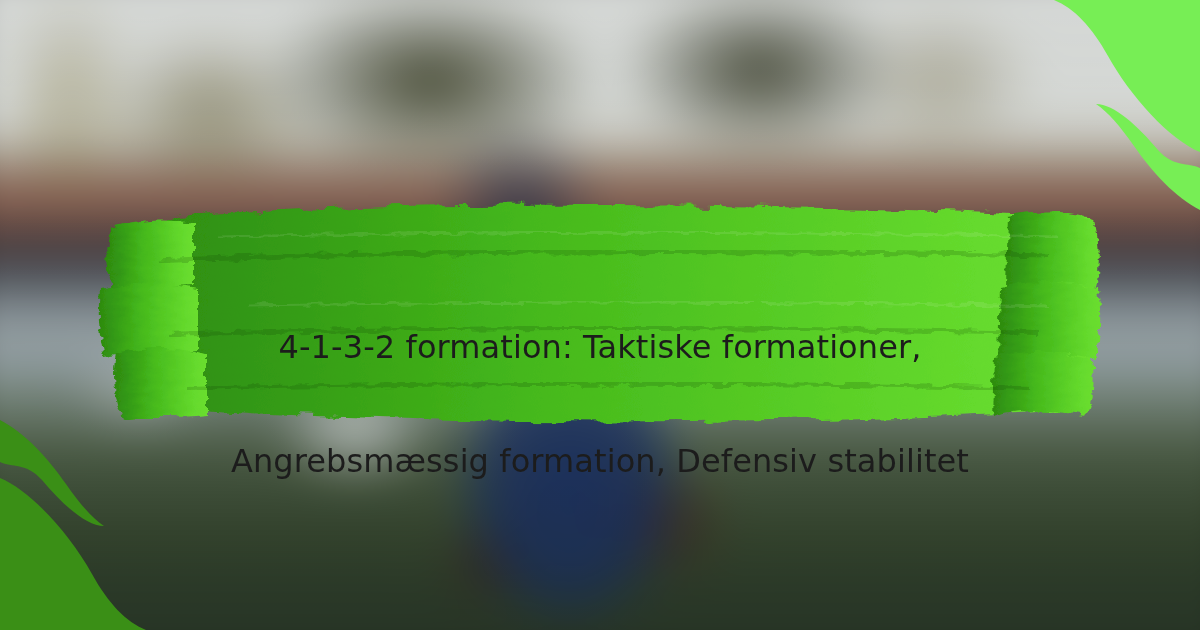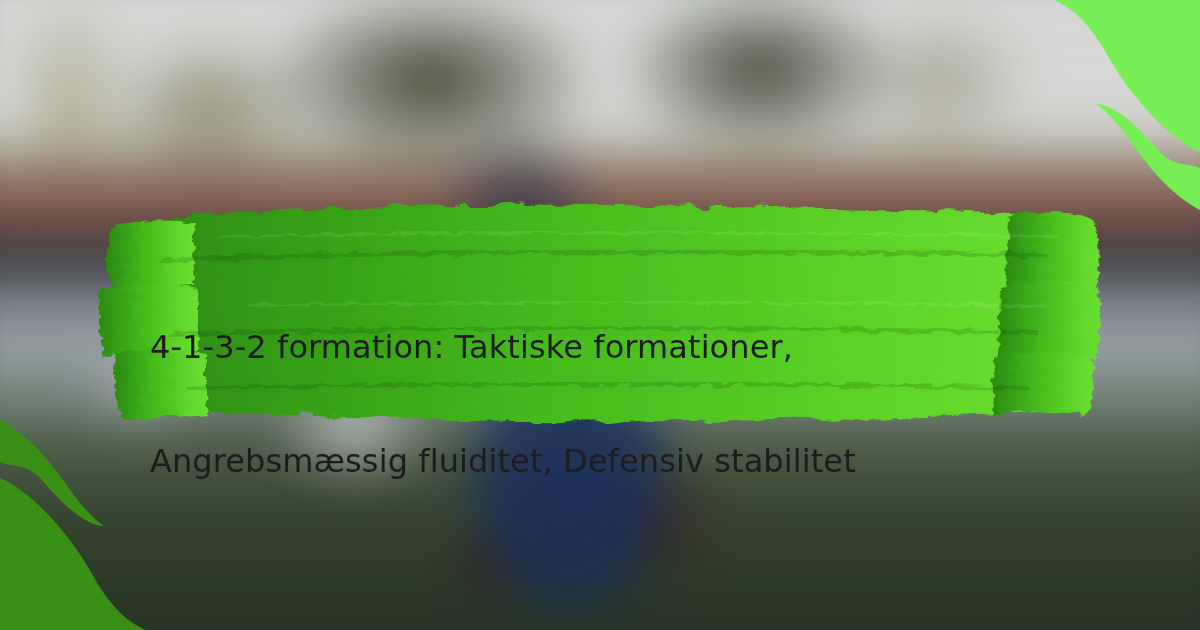--- a/index.html
+++ b/index.html
@@ -75,21 +75,21 @@
     left:98px; top:193px;
     width:1004px; height:240px;
   }
   .brush-svg { display:block; width:100%; height:100%; }
 
   
   .headline {
     position:absolute;
     left:150px; top:262px;
     width:900px;
-    text-align:left;
+    text-align:center;
     color:#1c1c1c;
     font-family:"DejaVu Sans", sans-serif;
     font-size:32px;
     font-weight:400;
     line-height:57px;
     letter-spacing:0.1px;
     white-space:pre-line;
   }
   .headline .line { display:block; }
 </style>
@@ -163,16 +163,16 @@
       </g>
       <g opacity="0.10">
         <path d="M120,44 C400,38 700,38 960,44" stroke="#ffffff" stroke-width="3" fill="none" filter="url(#roughEdge)"></path>
         <path d="M150,112 C430,108 720,108 950,114" stroke="#ffffff" stroke-width="3" fill="none" filter="url(#roughEdge)"></path>
       </g>
     </svg>
   </div>
 
   <div class="headline">
     <span class="line">4-1-3-2 formation: Taktiske formationer,</span>
-    <span class="line">Angrebsmæssig fluiditet, Defensiv stabilitet</span>
+    <span class="line">Angrebsmæssig formation, Defensiv stabilitet</span>
   </div>
 
 </div>
 
 </body></html>

